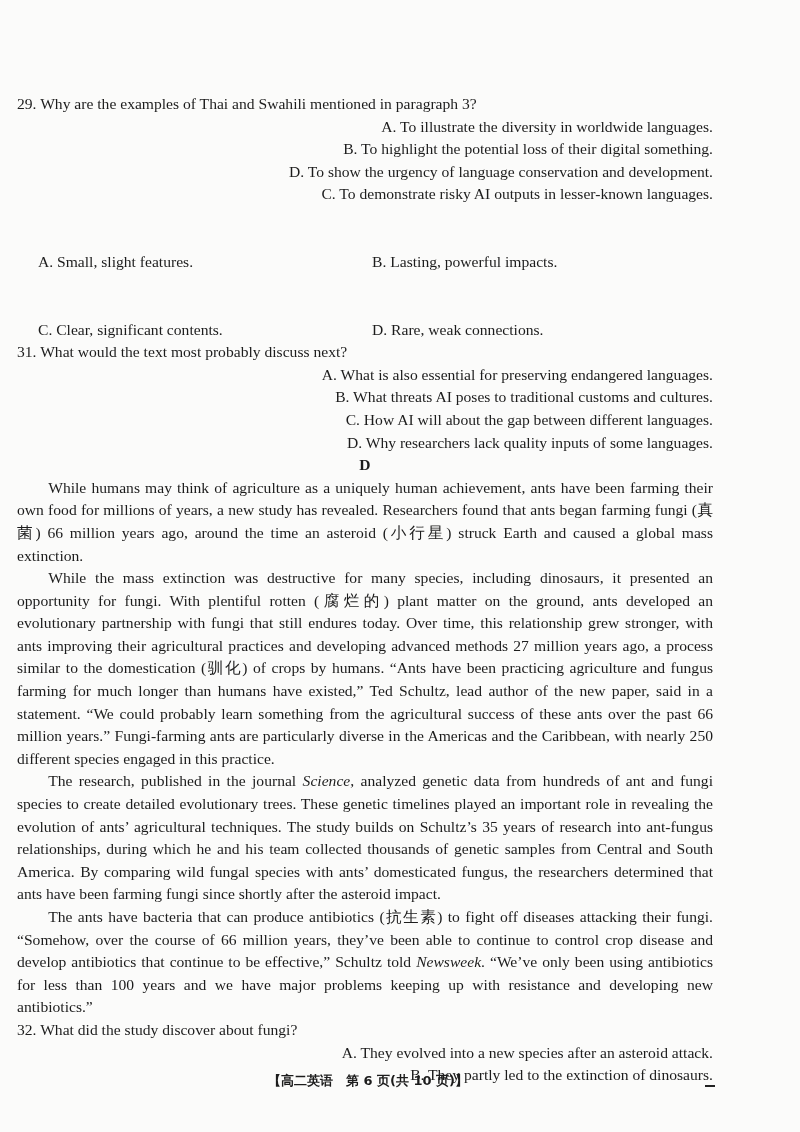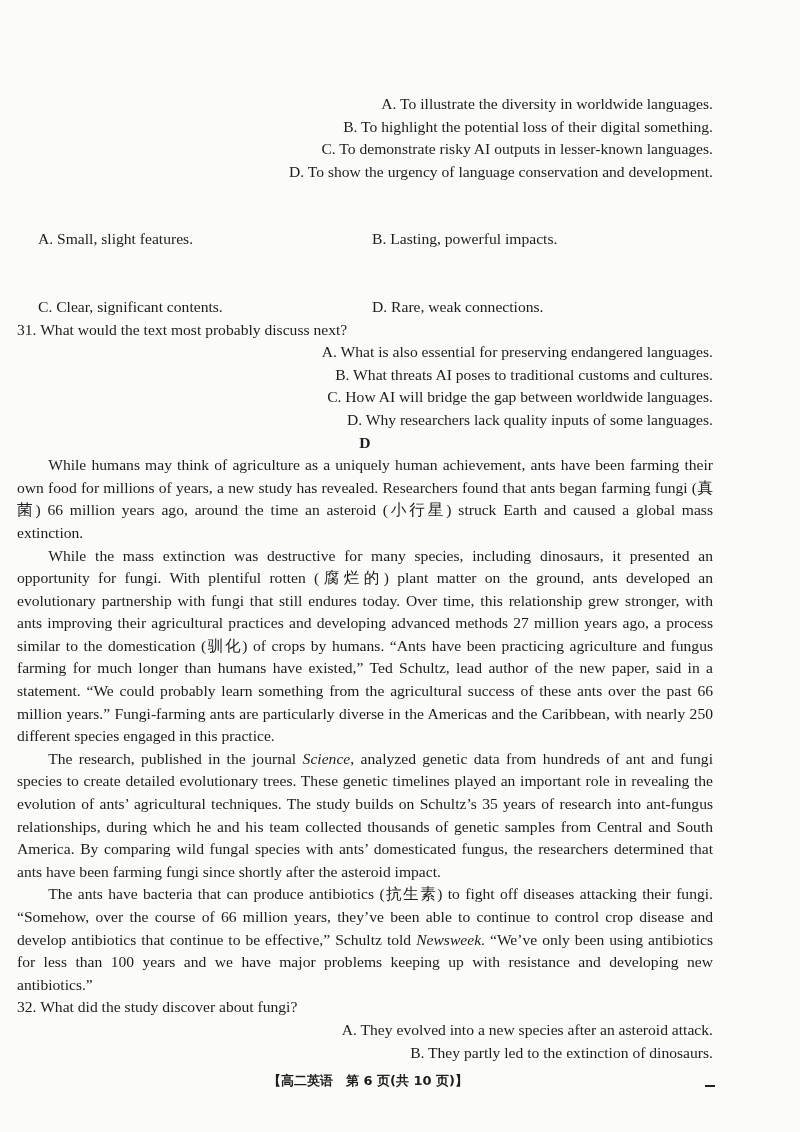--- a/index.html
+++ b/index.html
@@ -29,45 +29,49 @@
       font-family: "DejaVu Sans", sans-serif;
     }
     .dash { position: absolute; left: 705px; top: 1085px; width: 10px; height: 2px; background: #222; }
   </style>
 </head>
 <body>
 
 <div class="page">
 
   <div>
+    <div class="line q">
+      <span>29.</span>
+      <span>Why are the examples of Thai and Swahili mentioned in paragraph 3?</span>
+    </div>
     <div class="line opt">A. To illustrate the diversity in worldwide languages.</div>
     <div class="line opt">B. To highlight the potential loss of their digital something.</div>
+    <div class="line opt">D. To show the urgency of language conservation and development.</div>
     <div class="line opt">C. To demonstrate risky AI outputs in lesser-known languages.</div>
-    <div class="line opt">D. To show the urgency of language conservation and development.</div>
   </div>
 
   <div>
     <div class="line opt-grid">
       <span class="cell">A. Small, slight features.</span>
       <span class="cell">B. Lasting, powerful impacts.</span>
     </div>
     <div class="line opt-grid">
       <span class="cell">C. Clear, significant contents.</span>
       <span class="cell">D. Rare, weak connections.</span>
     </div>
   </div>
 
   <div>
     <div class="line q">
       <span>31.</span>
       <span>What would the text most probably discuss next?</span>
     </div>
     <div class="line opt">A. What is also essential for preserving endangered languages.</div>
     <div class="line opt">B. What threats AI poses to traditional customs and cultures.</div>
-    <div class="line opt">C. How AI will bridge the gap between worldwide languages.</div>
+    <div class="line opt">C. How AI will about the gap between different languages.</div>
     <div class="line opt">D. Why researchers lack quality inputs of some languages.</div>
   </div>
 
   <div class="section-letter">D</div>
 
   <div class="para">
     <p>While humans may think of agriculture as a uniquely human achievement, ants have been farming their own food for millions of years, a new study has revealed. Researchers found that ants began farming fungi (真菌) 66 million years ago, around the time an asteroid (小行星) struck Earth and caused a global mass extinction.</p>
     <p>While the mass extinction was destructive for many species, including dinosaurs, it presented an opportunity for fungi. With plentiful rotten (腐烂的) plant matter on the ground, ants developed an evolutionary partnership with fungi that still endures today. Over time, this relationship grew stronger, with ants improving their agricultural practices and developing advanced methods 27 million years ago, a process similar to the domestication (驯化) of crops by humans. “Ants have been practicing agriculture and fungus farming for much longer than humans have existed,” Ted Schultz, lead author of the new paper, said in a statement. “We could probably learn something from the agricultural success of these ants over the past 66 million years.” Fungi-farming ants are particularly diverse in the Americas and the Caribbean, with nearly 250 different species engaged in this practice.</p>
     <p><span>The research, published in the journal </span><em>Science</em><span>, analyzed genetic data from hundreds of ant and fungi species to create detailed evolutionary trees. These genetic timelines played an important role in revealing the evolution of ants’ agricultural techniques. The study builds on Schultz’s 35 years of research into ant-fungus relationships, during which he and his team collected thousands of genetic samples from Central and South America. By comparing wild fungal species with ants’ domesticated fungus, the researchers determined that ants have been farming fungi since shortly after the asteroid impact.</span></p>
     <p><span>The ants have bacteria that can produce antibiotics (抗生素) to fight off diseases attacking their fungi. “Somehow, over the course of 66 million years, they’ve been able to continue to control crop disease and develop antibiotics that continue to be effective,” Schultz told </span><em>Newsweek</em><span>. “We’ve only been using antibiotics for less than 100 years and we have major problems keeping up with resistance and developing new antibiotics.”</span></p>

